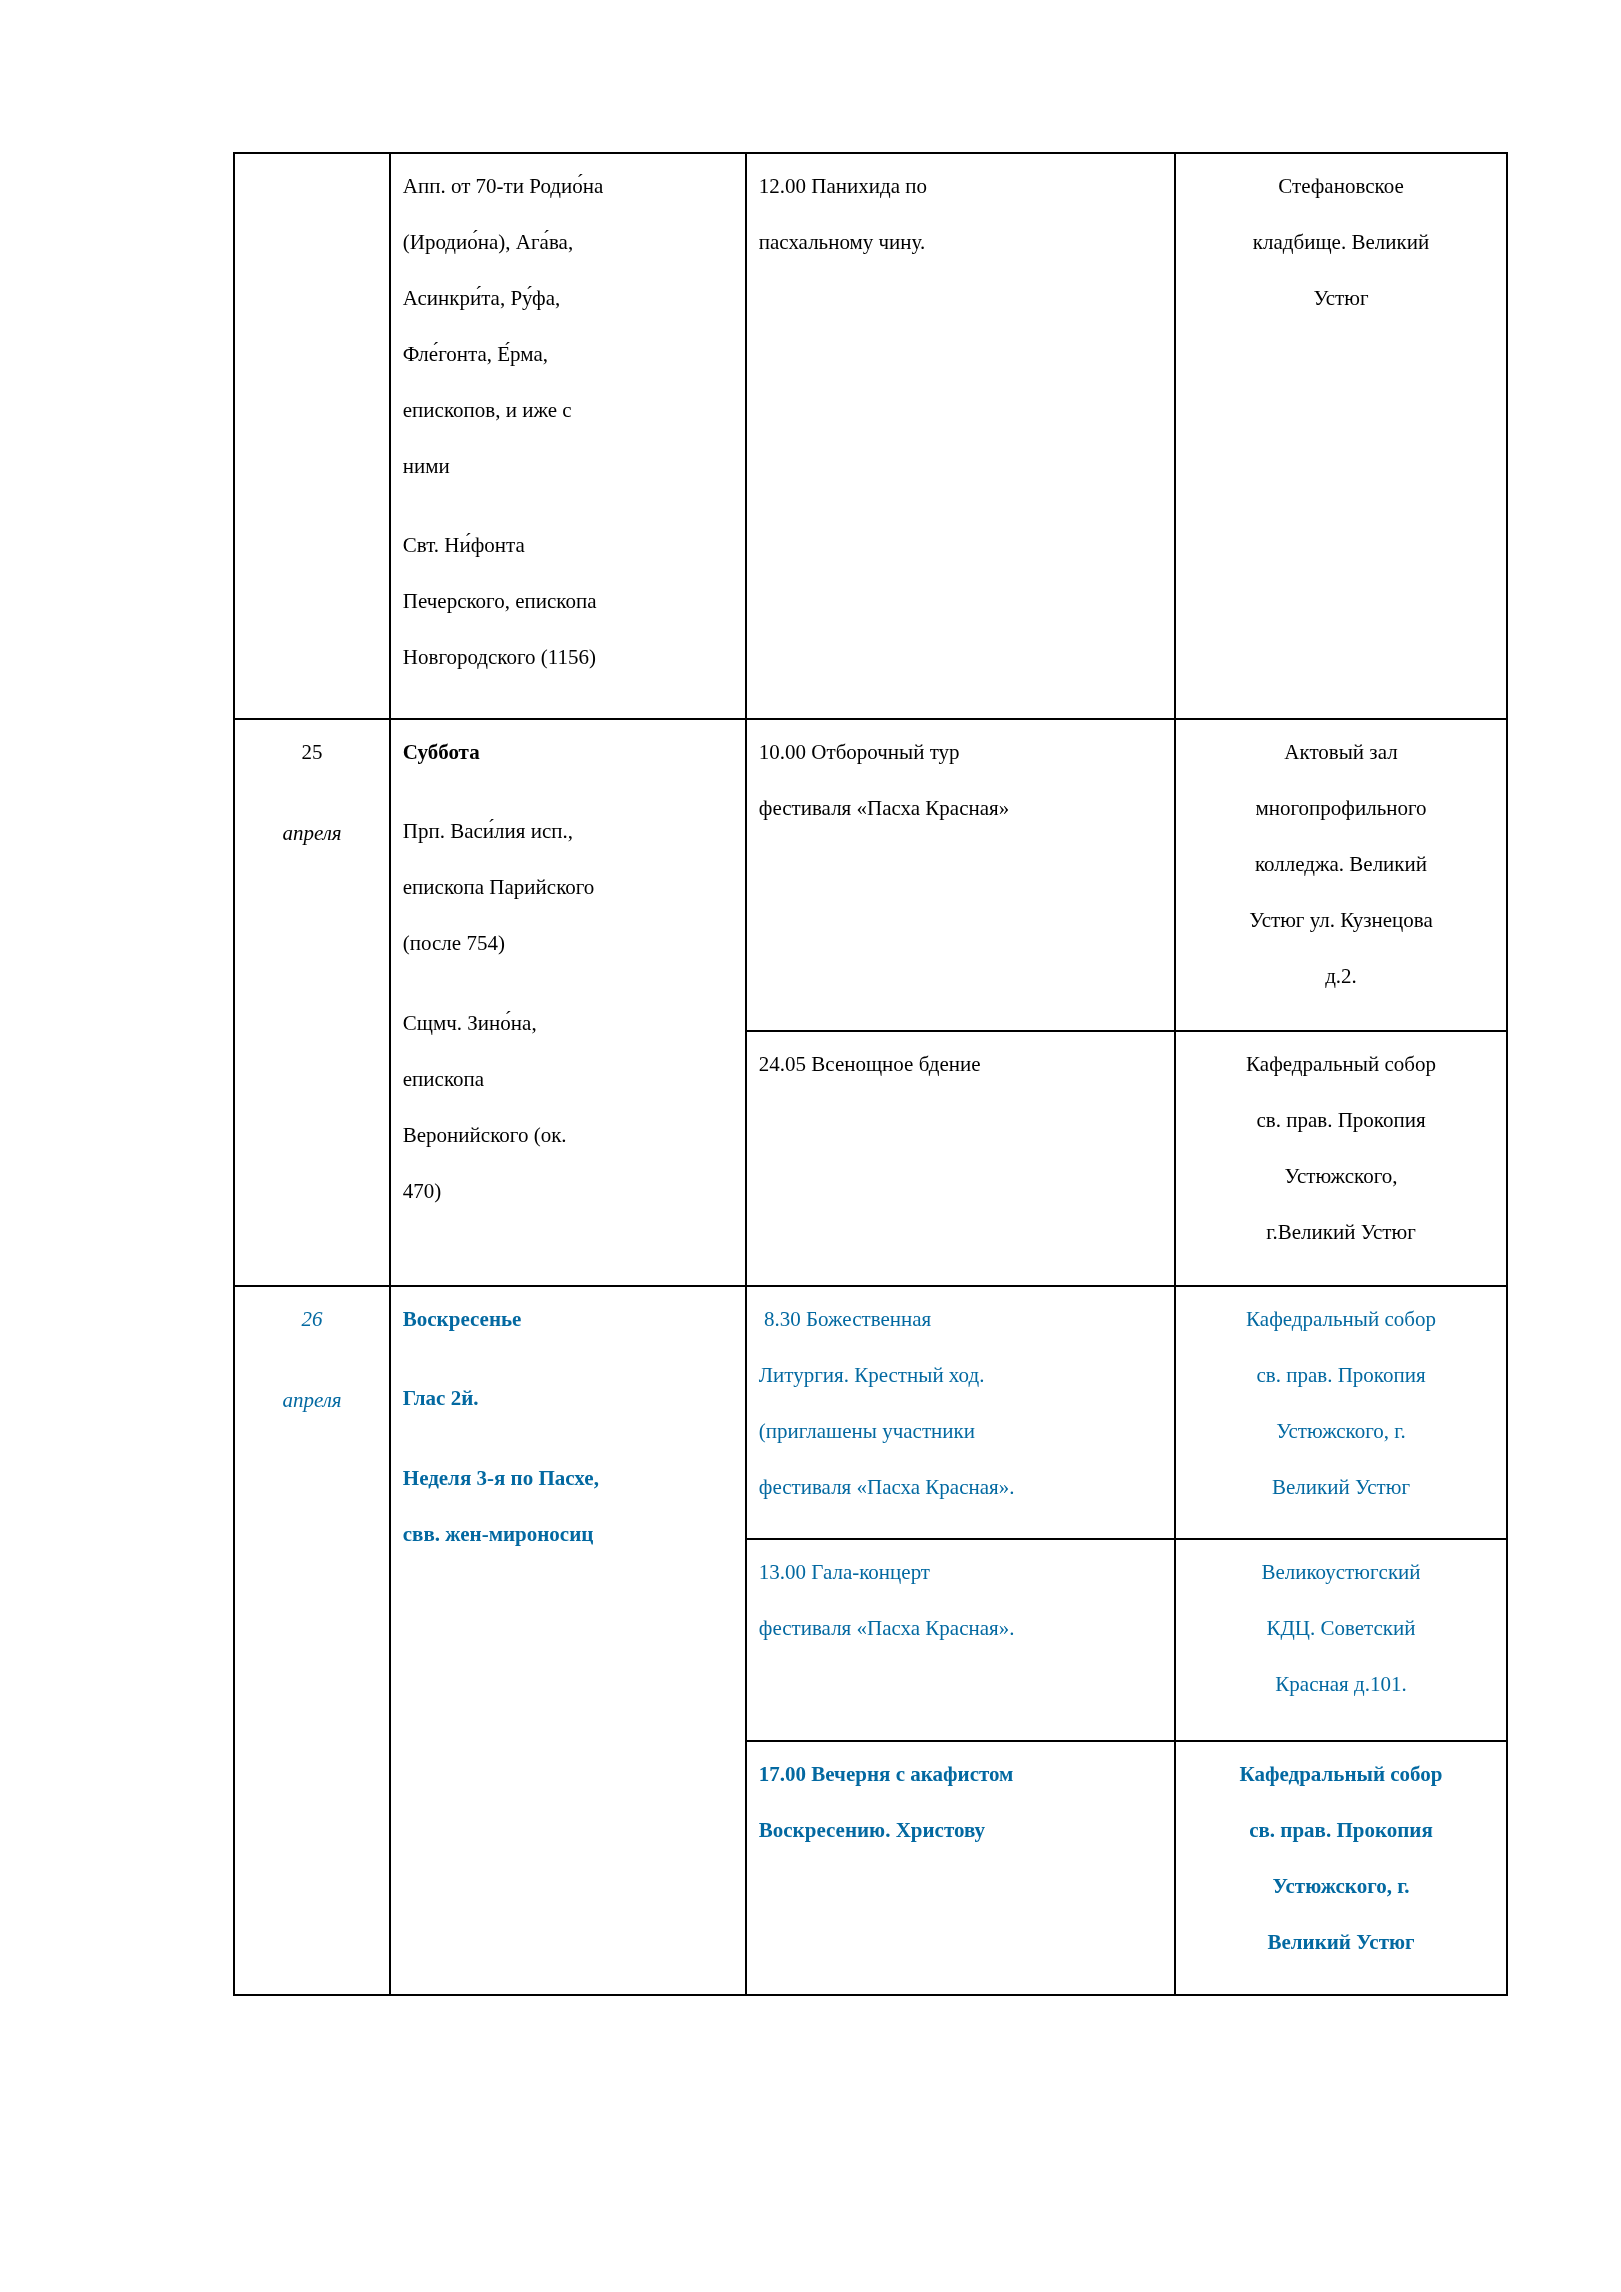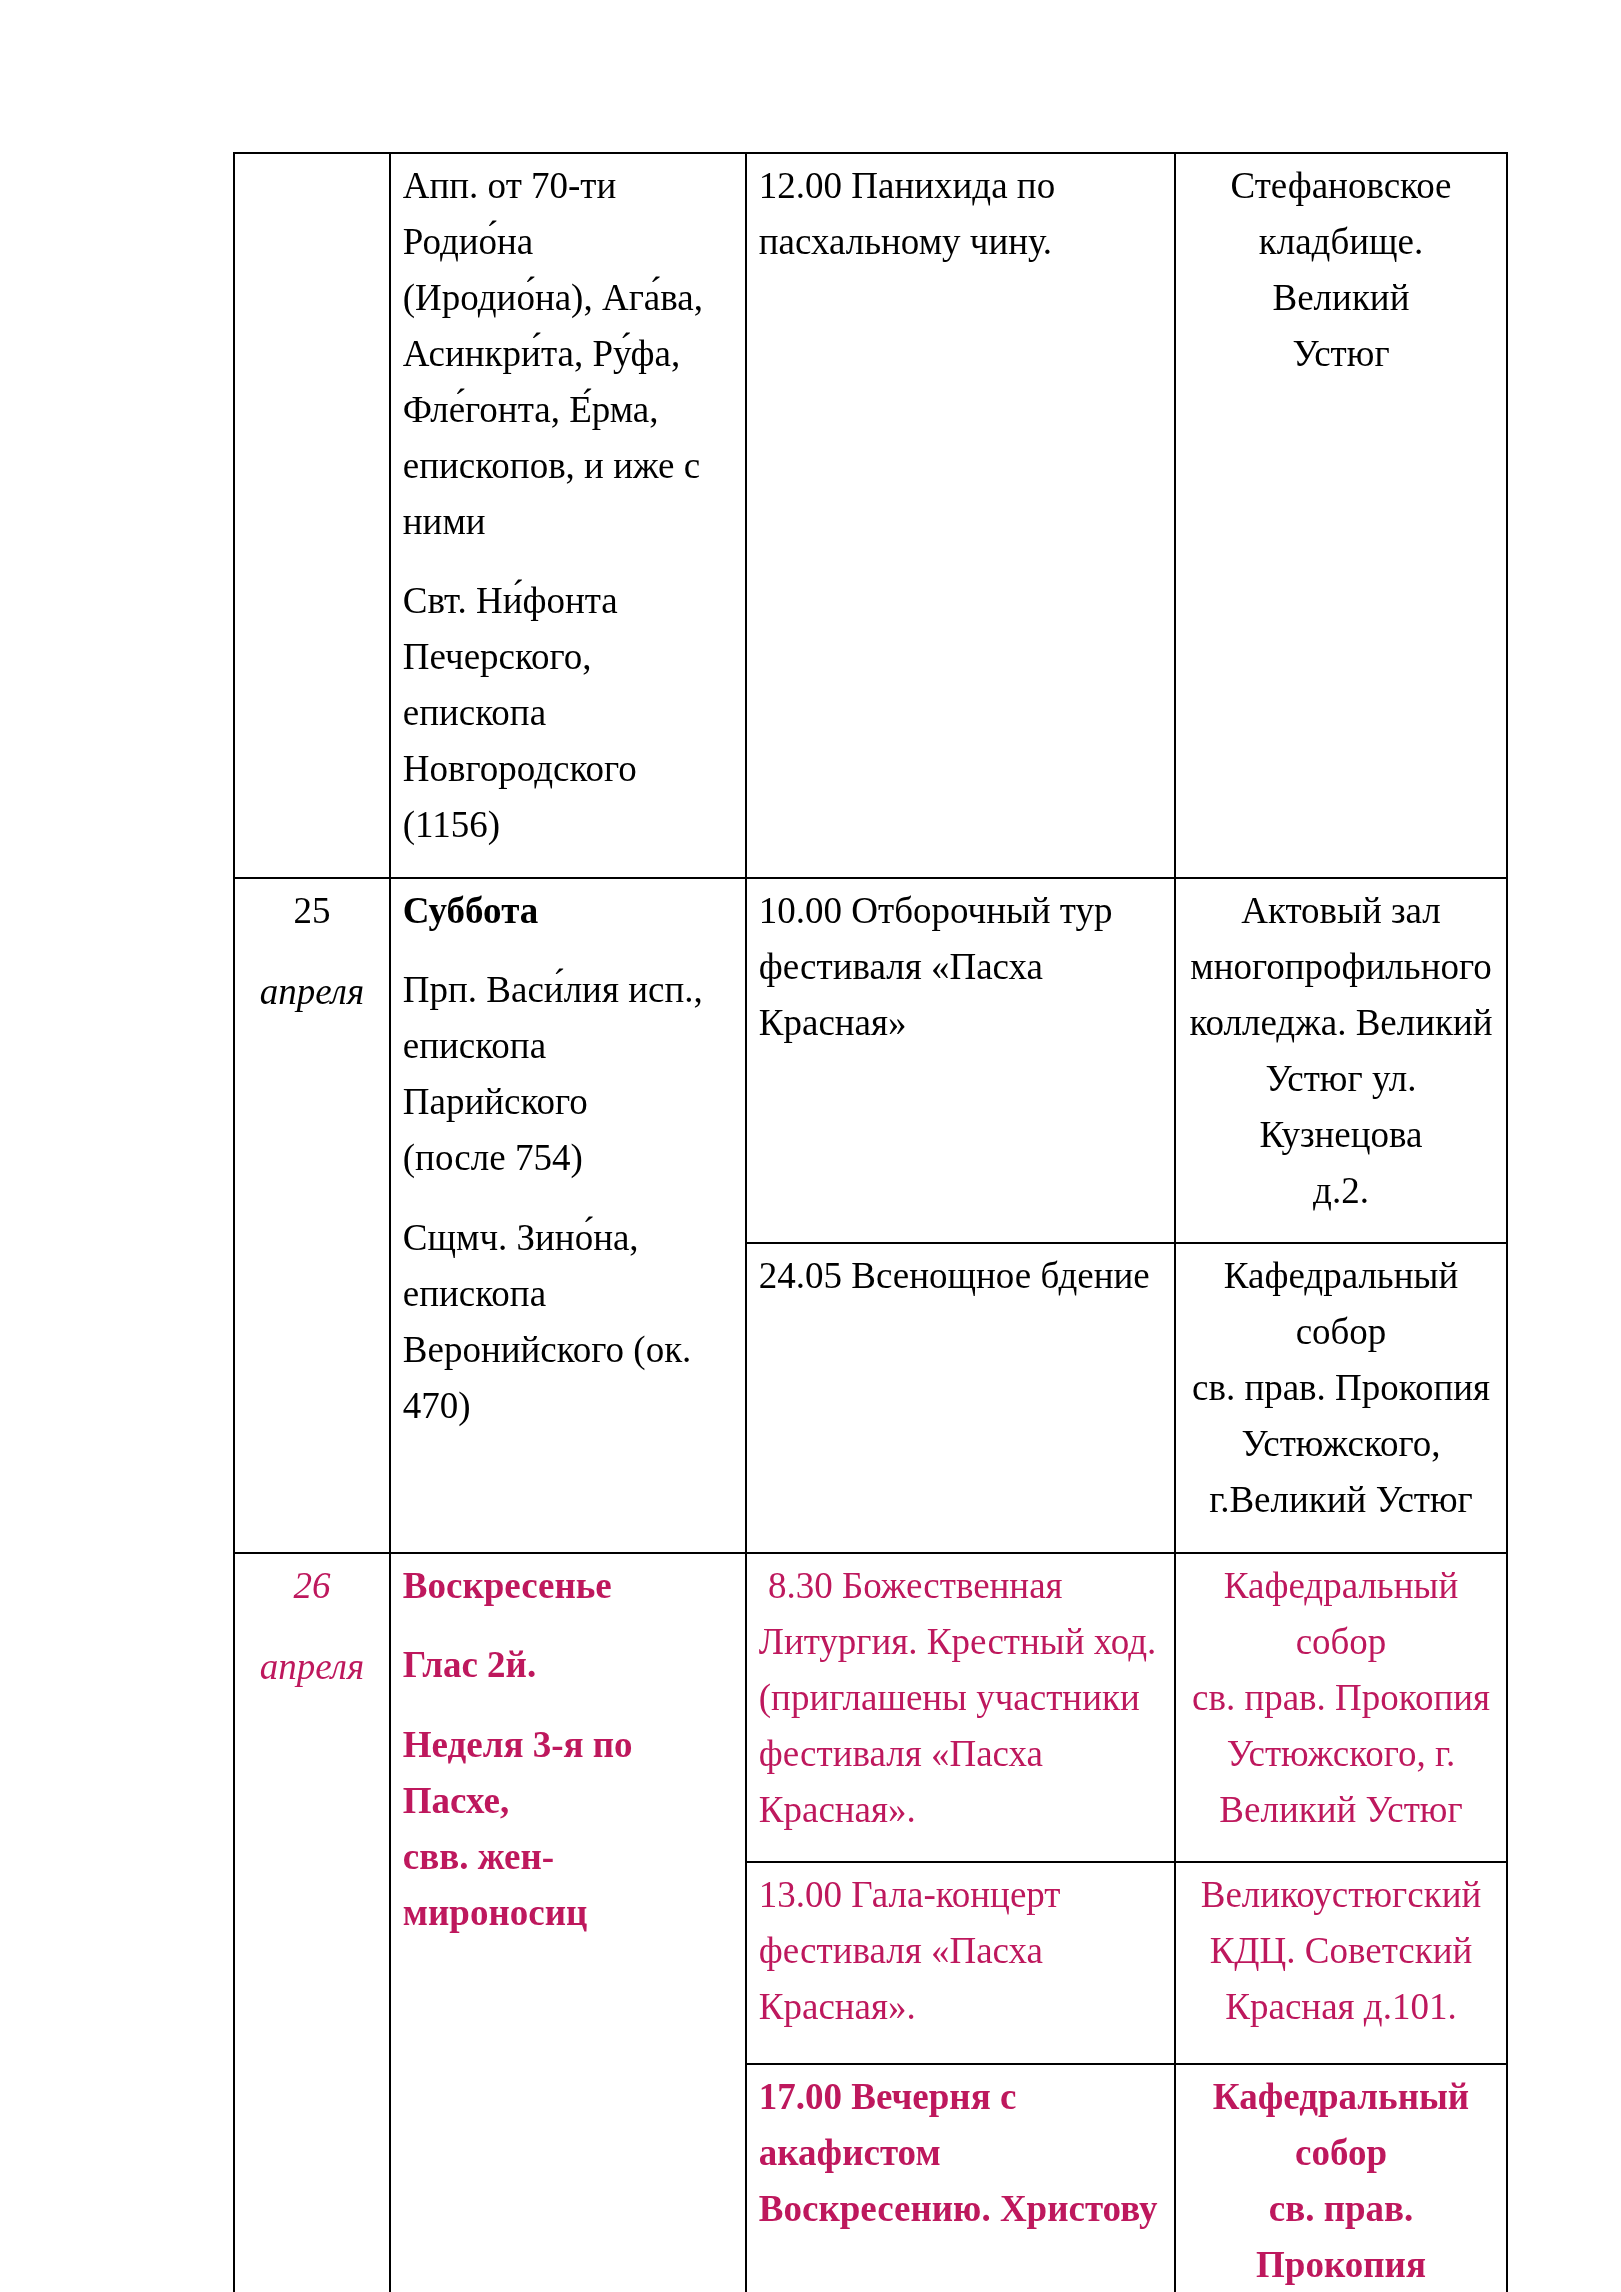--- a/index.html
+++ b/index.html
@@ -19,42 +19,42 @@
     left: 233px;
     top: 152px;
     width: 1273px;
     border-collapse: collapse;
     table-layout: fixed;
   }
   table.schedule td {
     border: 2.9px solid #000000;
     vertical-align: top;
     padding: 3.9px 11.8px 0 11.8px;
-    font-size: 37px;
+    font-size: 21px;
     line-height: 56px;
     overflow: hidden;
   }
   .schedule p {
     margin: 0 0 23.5px 0;
     white-space: pre-wrap;
   }
   .c-date { text-align: center; }
   .c-loc  { text-align: center; }
   .c-event { text-align: left; }
   .date-num { line-height: 56px; }
   .date-month {
     font-style: italic;
     line-height: 56px;
     margin-top: 25.5px;
   }
   .day-title {
     font-weight: bold;
     margin-bottom: 32px;
   }
-  tr.red { color: #be185d; }
+  tr.red { color: #0369a1; }
   tr.red .c-day p { font-weight: bold; }
   tr.red .date-num { font-style: italic; }
   
   tr.r1  { height: 566px; }
   tr.r2a { height: 312px; }
   tr.r2b { height: 255px; }
   tr.r3a { height: 252px; }
   tr.r3b { height: 202px; }
   tr.r3c { height: 244px; font-weight: bold; }
 </style>

